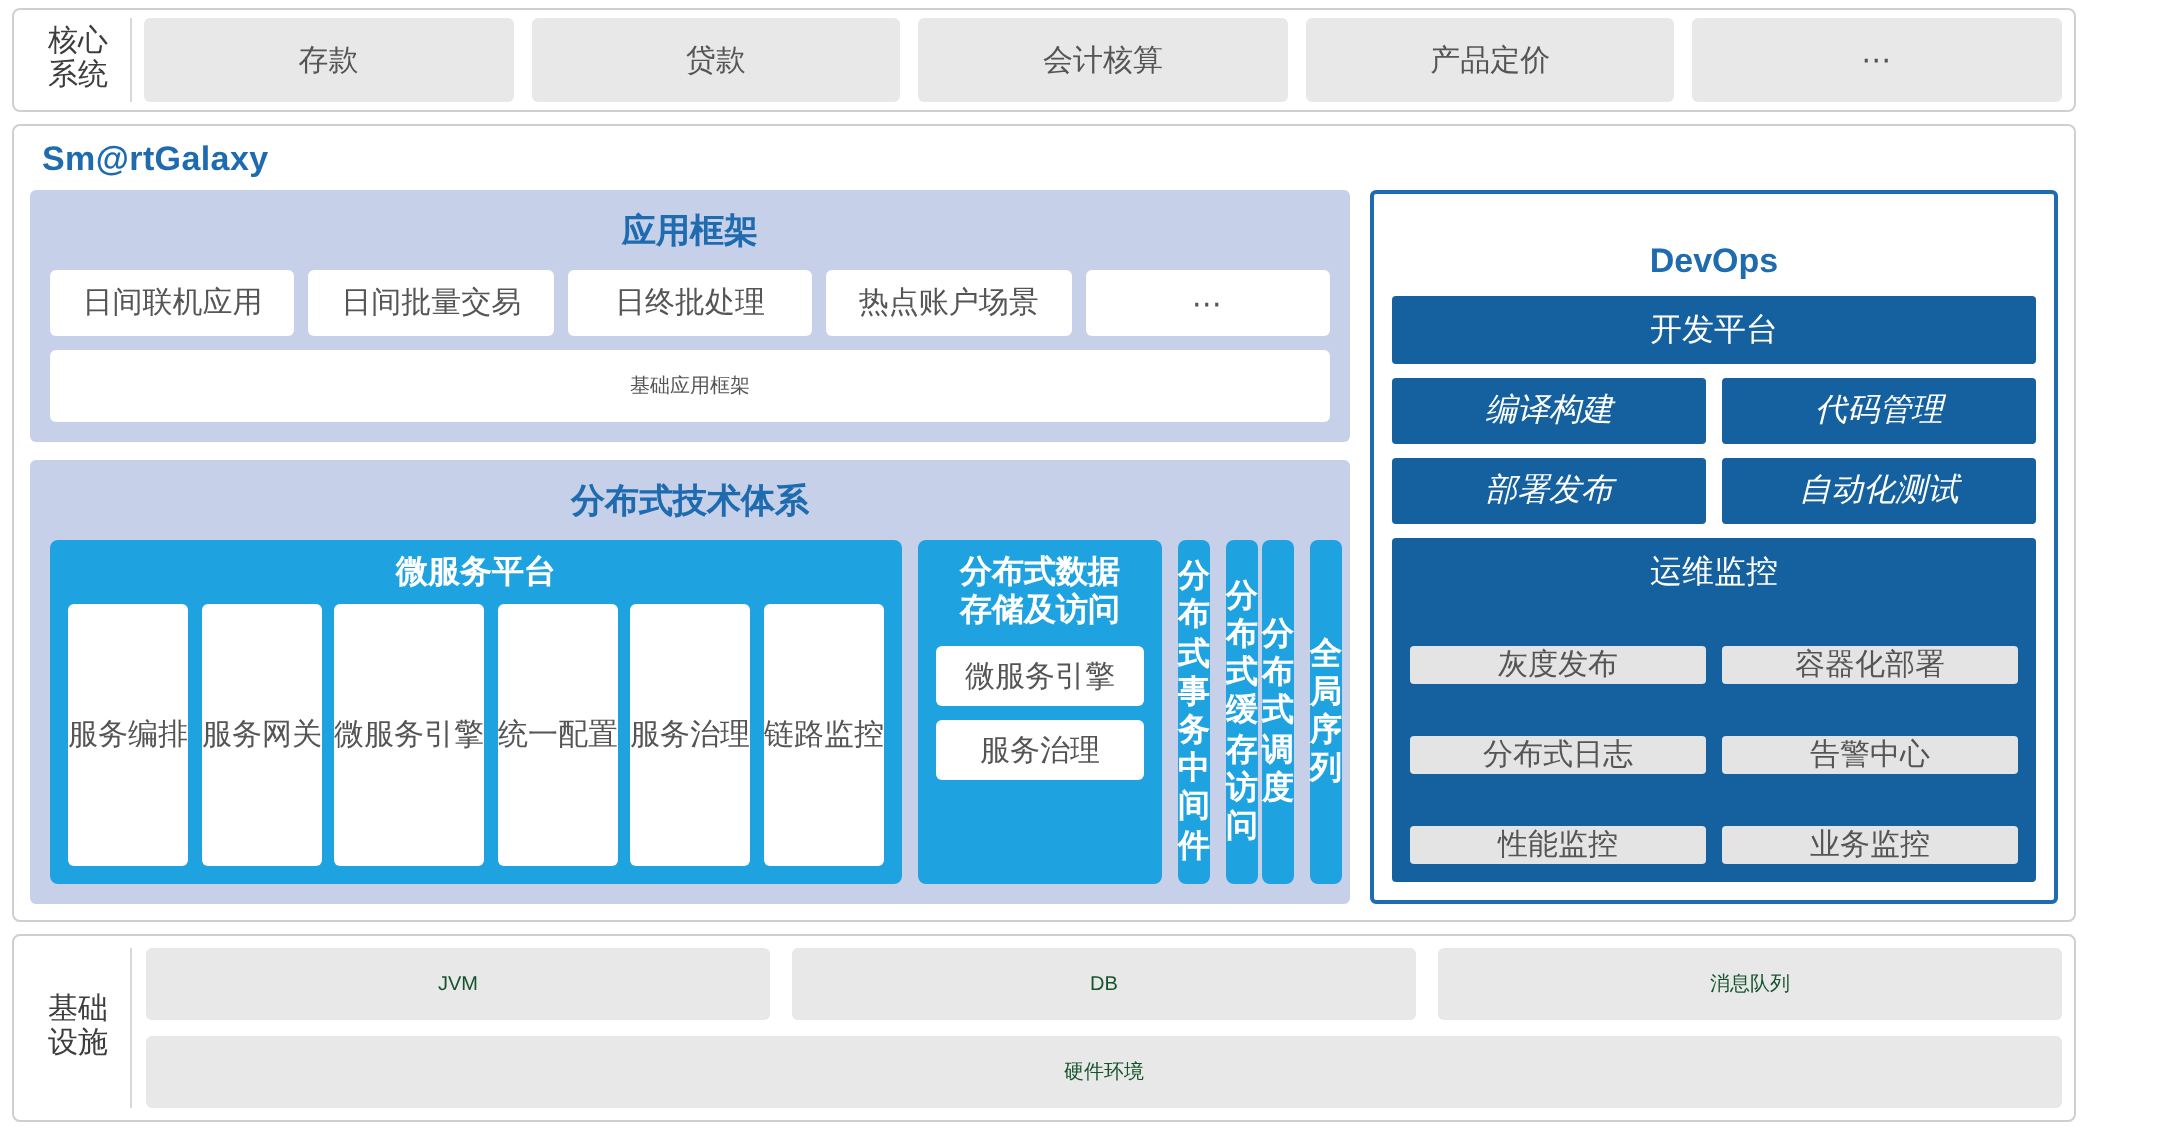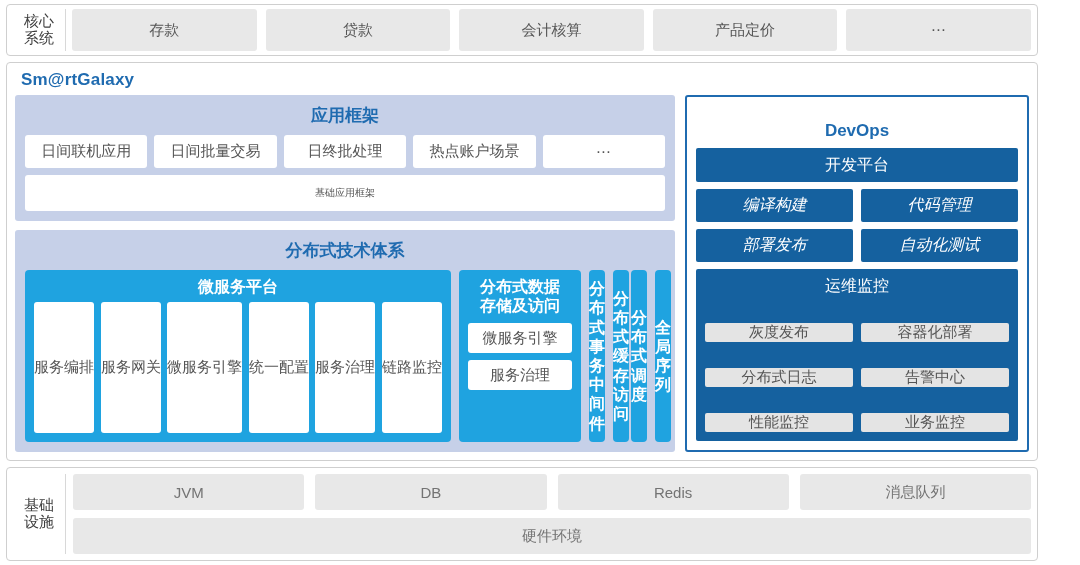--- a/index.html
+++ b/index.html
@@ -360,22 +360,22 @@
     display: flex;
     gap: 11px;
   }
   .infra-wide {
     flex: 1 1 0;
     background: #e8e8e8;
     border-radius: 3px;
     display: flex;
     align-items: center;
     justify-content: center;
-    font-size: 15px;
-    color: #737373;
+    font-size: 10px;
+    color: #14532d;
   }
   .dots { letter-spacing: 1px; }
 </style>
 </head>
 <body>
 
 <div class="page">
 
   <div class="panel core-row">
     <div class="core-label">
@@ -518,21 +518,20 @@
 
   <div class="panel infra-panel">
     <div class="infra-label">
       <span>基础</span>
       <span>设施</span>
     </div>
     <div class="infra-right">
       <div class="infra-row">
         <div class="infra-wide">JVM</div>
         <div class="infra-wide">DB</div>
-        <div class="infra-wide">Redis</div>
         <div class="infra-wide">消息队列</div>
       </div>
       <div class="infra-row">
         <div class="infra-wide">硬件环境</div>
       </div>
     </div>
   </div>
 
 </div>
 

